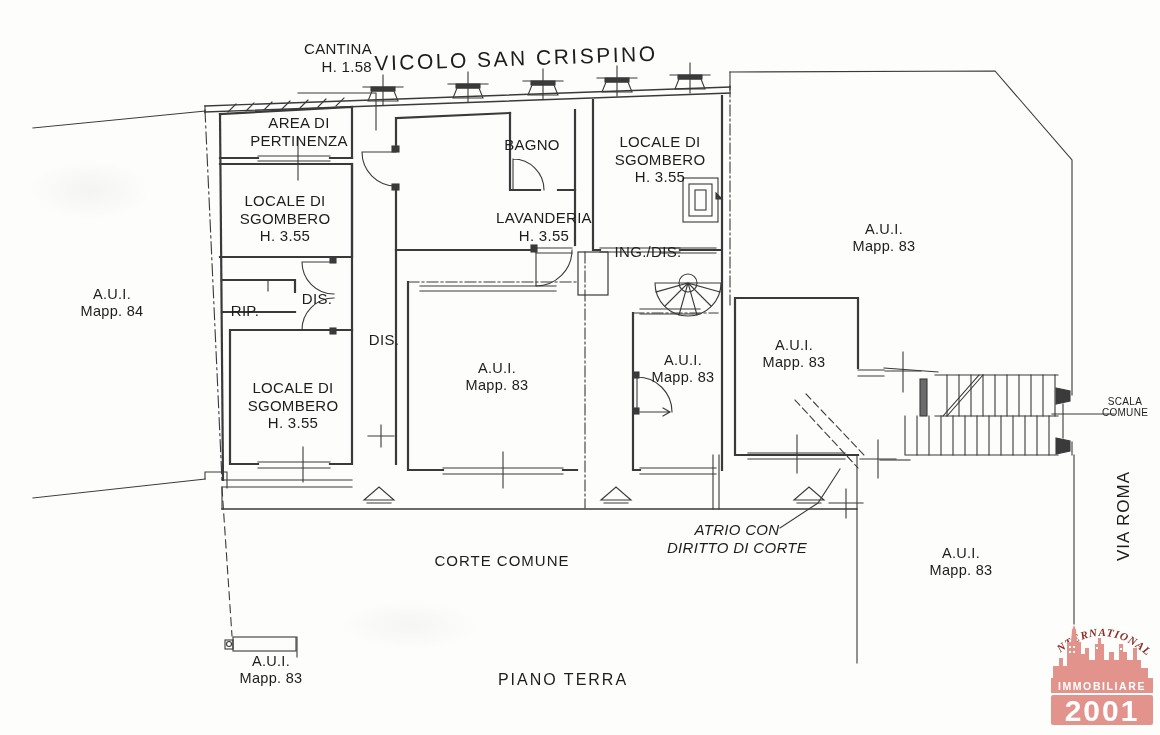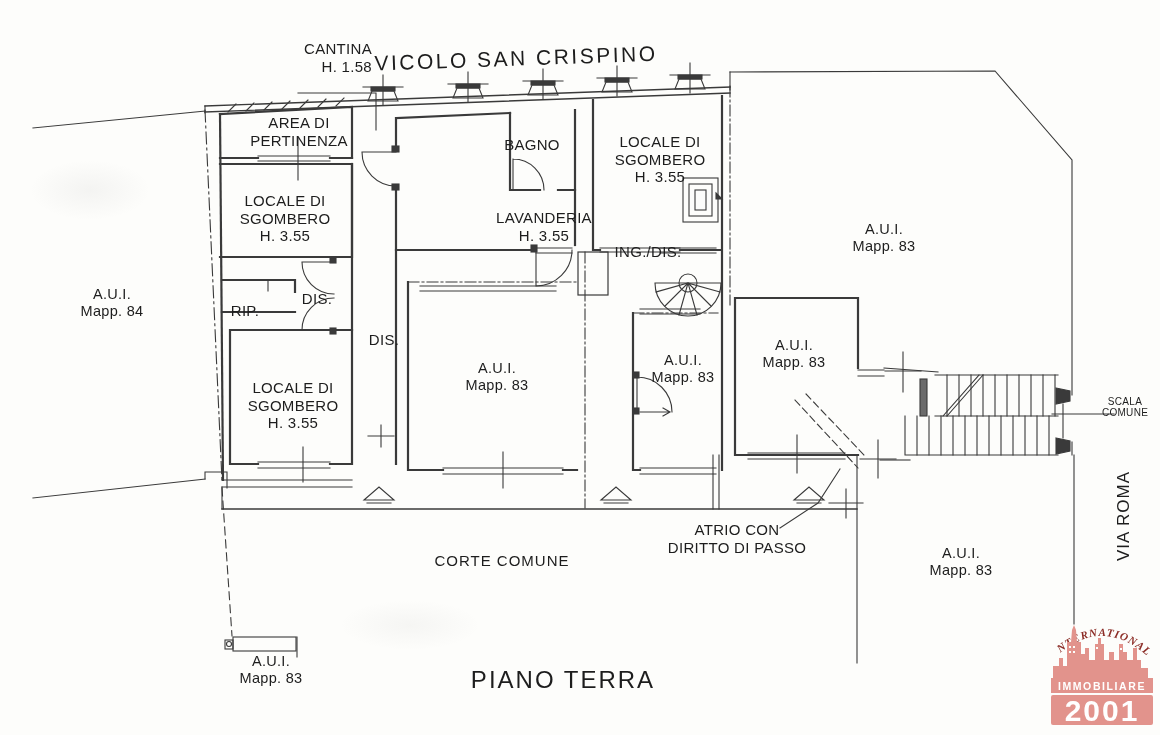--- a/index.html
+++ b/index.html
@@ -3,21 +3,21 @@
 <meta charset="utf-8">
 <style>
   html,body{margin:0;padding:0;}
   body{width:1160px;height:735px;position:relative;background:#fdfdfb;overflow:hidden;
        font-family:"Liberation Sans",sans-serif;color:#1c1c1c;}
   .plan-svg{position:absolute;left:0;top:0;}
   .lbl{position:absolute;transform:translate(-50%,-50%);white-space:nowrap;text-align:center;
        line-height:1.18;font-size:15px;color:#1d1d1d;letter-spacing:.3px;}
   .lbl span{display:block;}
   .street{font-size:21px;letter-spacing:2.5px;}
-  .big{font-size:24px;letter-spacing:2px;}
+  .big{font-size:16px;letter-spacing:2px;}
   .mid{font-size:15px;}
   .small{font-size:13.5px;}
   .smudge{position:absolute;border-radius:50%;pointer-events:none;}
   .logo-box{position:absolute;left:1051px;top:614px;width:102px;height:112px;}
 </style>
 </head>
 <body>
 
 <div class="smudge" style="left:30px;top:160px;width:120px;height:60px;background:radial-gradient(closest-side,rgba(120,120,120,.07),rgba(120,120,120,0));"></div>
 <div class="smudge" style="left:340px;top:600px;width:140px;height:50px;background:radial-gradient(closest-side,rgba(120,120,120,.06),rgba(120,120,120,0));"></div>
@@ -306,23 +306,23 @@
 
 <div class="lbl small" style="left:1125px;top:407px;font-size:10px;line-height:1.05;">
   <span>SCALA</span>
     <span>COMUNE</span>
 </div>
 
 <div class="lbl" style="left:1124px;top:516px;font-size:17px;letter-spacing:1px;transform:translate(-50%,-50%) rotate(-90deg);">
     <span>VIA ROMA</span>
   </div>
 
-<div class="lbl mid" style="left:737px;top:539px;">
+<div class="lbl mid" style="left:737px;top:539px;font-style:italic;">
   <span>ATRIO CON</span>
-    <span>DIRITTO DI PASSO</span>
+    <span>DIRITTO DI CORTE</span>
 </div>
 
 <div class="lbl mid" style="left:502px;top:561px;letter-spacing:1px;">
     <span>CORTE COMUNE</span>
   </div>
 
 <div class="lbl big" style="left:563px;top:680px;">
     <span>PIANO TERRA</span>
   </div>
 

